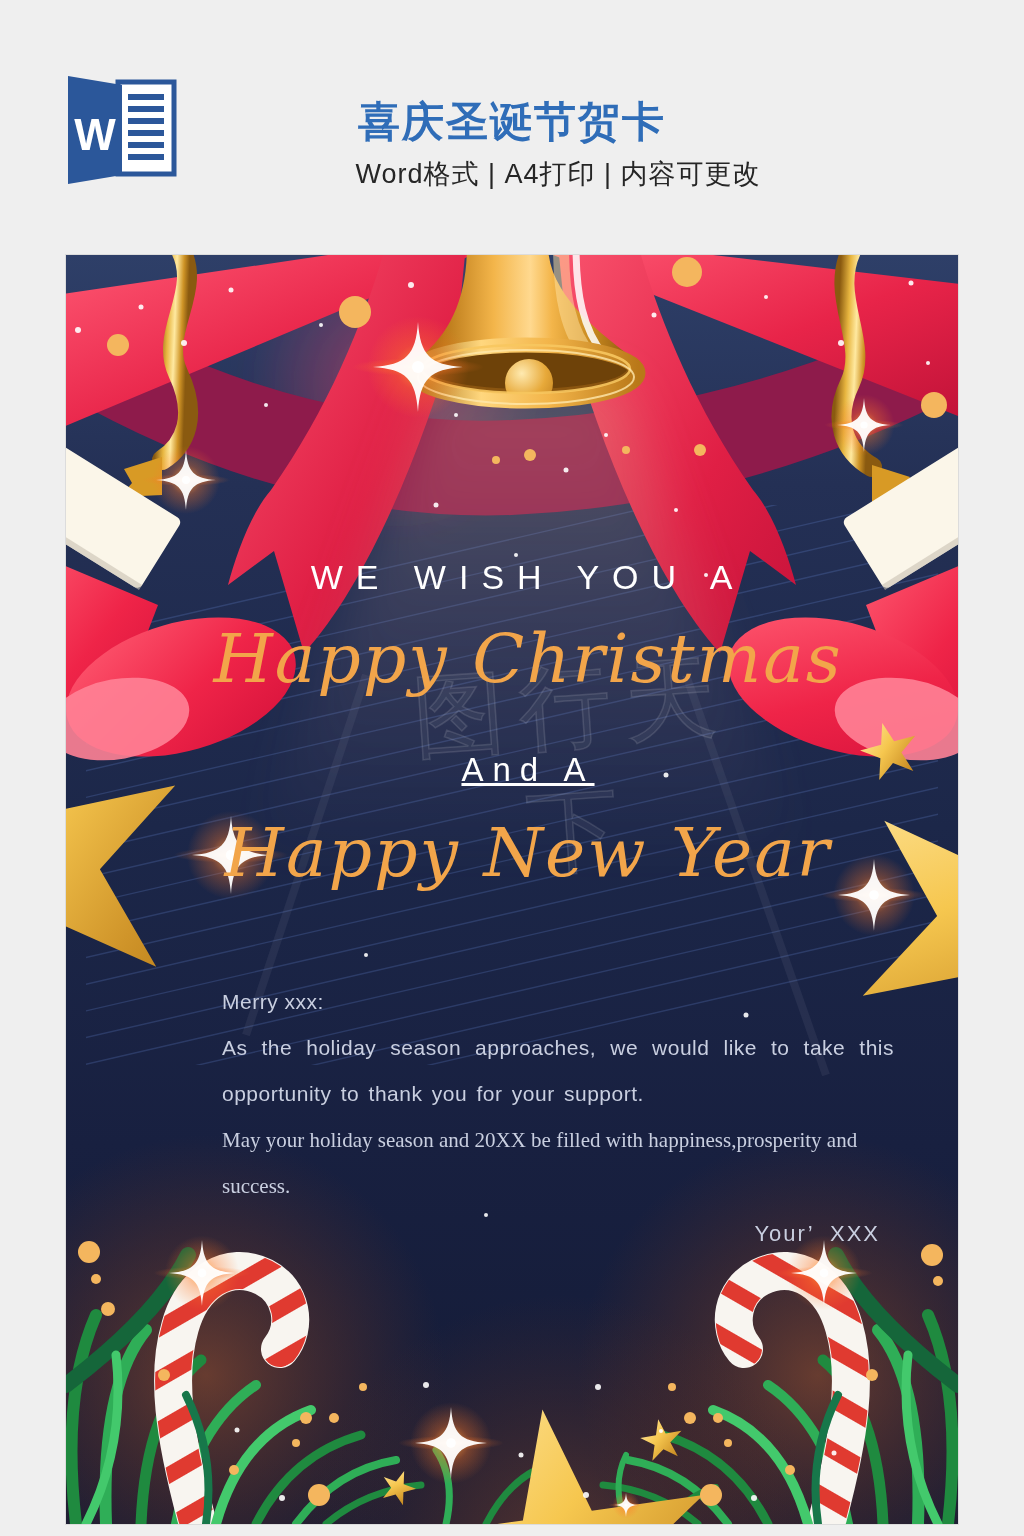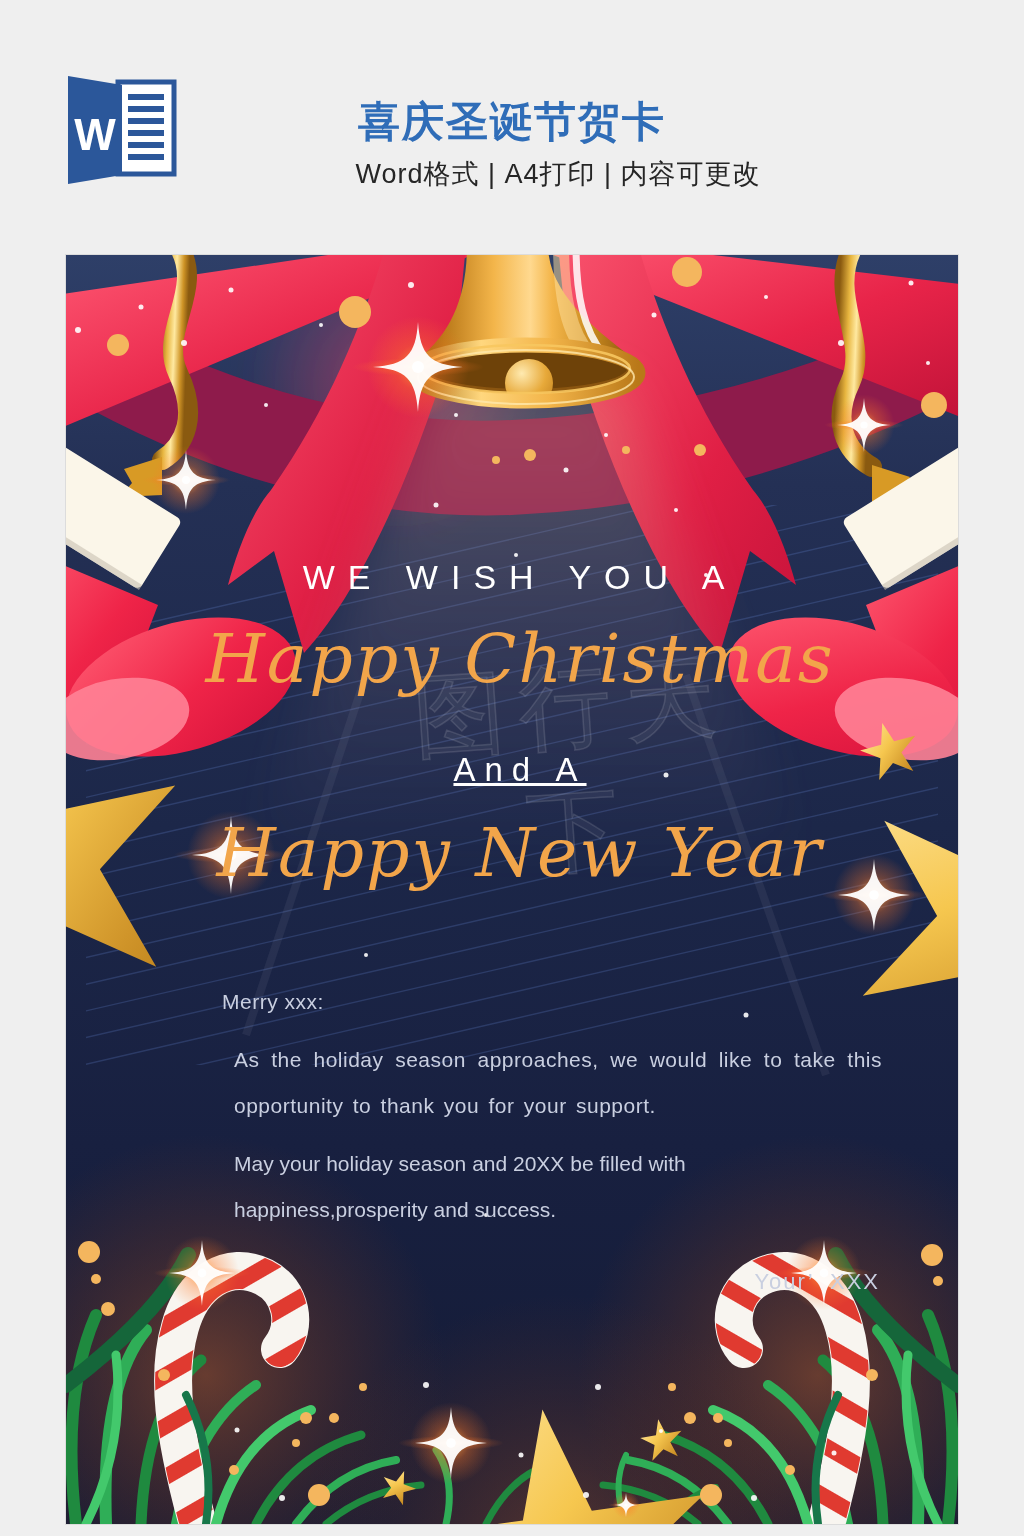--- a/index.html
+++ b/index.html
@@ -13,34 +13,34 @@
   .hdr-sub{position:absolute;left:0;top:156px;width:1024px;text-align:center;
     font-size:27px;color:#262626;letter-spacing:1px;padding-left:46px;}
 
   
   .card{position:absolute;left:66px;top:255px;width:892px;height:1269px;overflow:hidden;
     background:linear-gradient(180deg,#2e3f68 0%,#2430557 18%,#1c2749 45%,#182040 70%,#141b36 100%);
     background:linear-gradient(180deg,#2e3f68 0%,#243055 18%,#1c2749 45%,#182040 70%,#141b36 100%);
     box-shadow:0 0 0 1px rgba(0,0,0,.08);}
   .card svg.deco{position:absolute;left:0;top:0;width:892px;height:1269px;display:block;}
 
-  .txt{position:absolute;left:8px;width:892px;text-align:center;color:#ffffff;}
+  .txt{position:absolute;left:16px;width:892px;text-align:center;color:#ffffff;}
   .wish{top:303px;font-size:34px;font-weight:300;letter-spacing:13px;}
   .script{font-family:"DejaVu Serif",serif;font-style:italic;color:#f2a54a;}
   .merry{top:364px;font-size:68px;letter-spacing:2px;}
   .anda{top:496px;font-size:33px;font-weight:300;letter-spacing:9px;text-decoration:underline;}
   .happy{top:558px;font-size:68px;letter-spacing:2px;}
 
   .letter{position:absolute;left:156px;top:724px;width:672px;color:#c9cfe0;
     font-size:21px;font-weight:300;line-height:46px;letter-spacing:.5px;}
-  .letter p{margin:12px;}
+  .letter p{margin:0;}
   .letter .p1{text-align:justify;word-spacing:3px;}
-  .letter .p2{letter-spacing:0;word-spacing:0;}
+  .letter .p2{letter-spacing:0;word-spacing:0;font-family:Liberation Serif, serif;}
   .sig{position:absolute;right:78px;top:966px;color:#c9cfe0;font-size:22px;
-    font-weight:300;letter-spacing:2px;white-space:pre;margin-top:48px;}
+    font-weight:300;letter-spacing:2px;white-space:pre;}
 
   .wm{position:absolute;left:300px;top:390px;width:420px;text-align:center;
     font-size:92px;letter-spacing:14px;color:rgba(255,255,255,0.05);
     -webkit-text-stroke:1.5px rgba(255,255,255,0.12);transform:rotate(-4deg);
     font-family:"DejaVu Sans",sans-serif;pointer-events:none;}
 </style>
 </head>
 <body>
 
 <div class="page">

